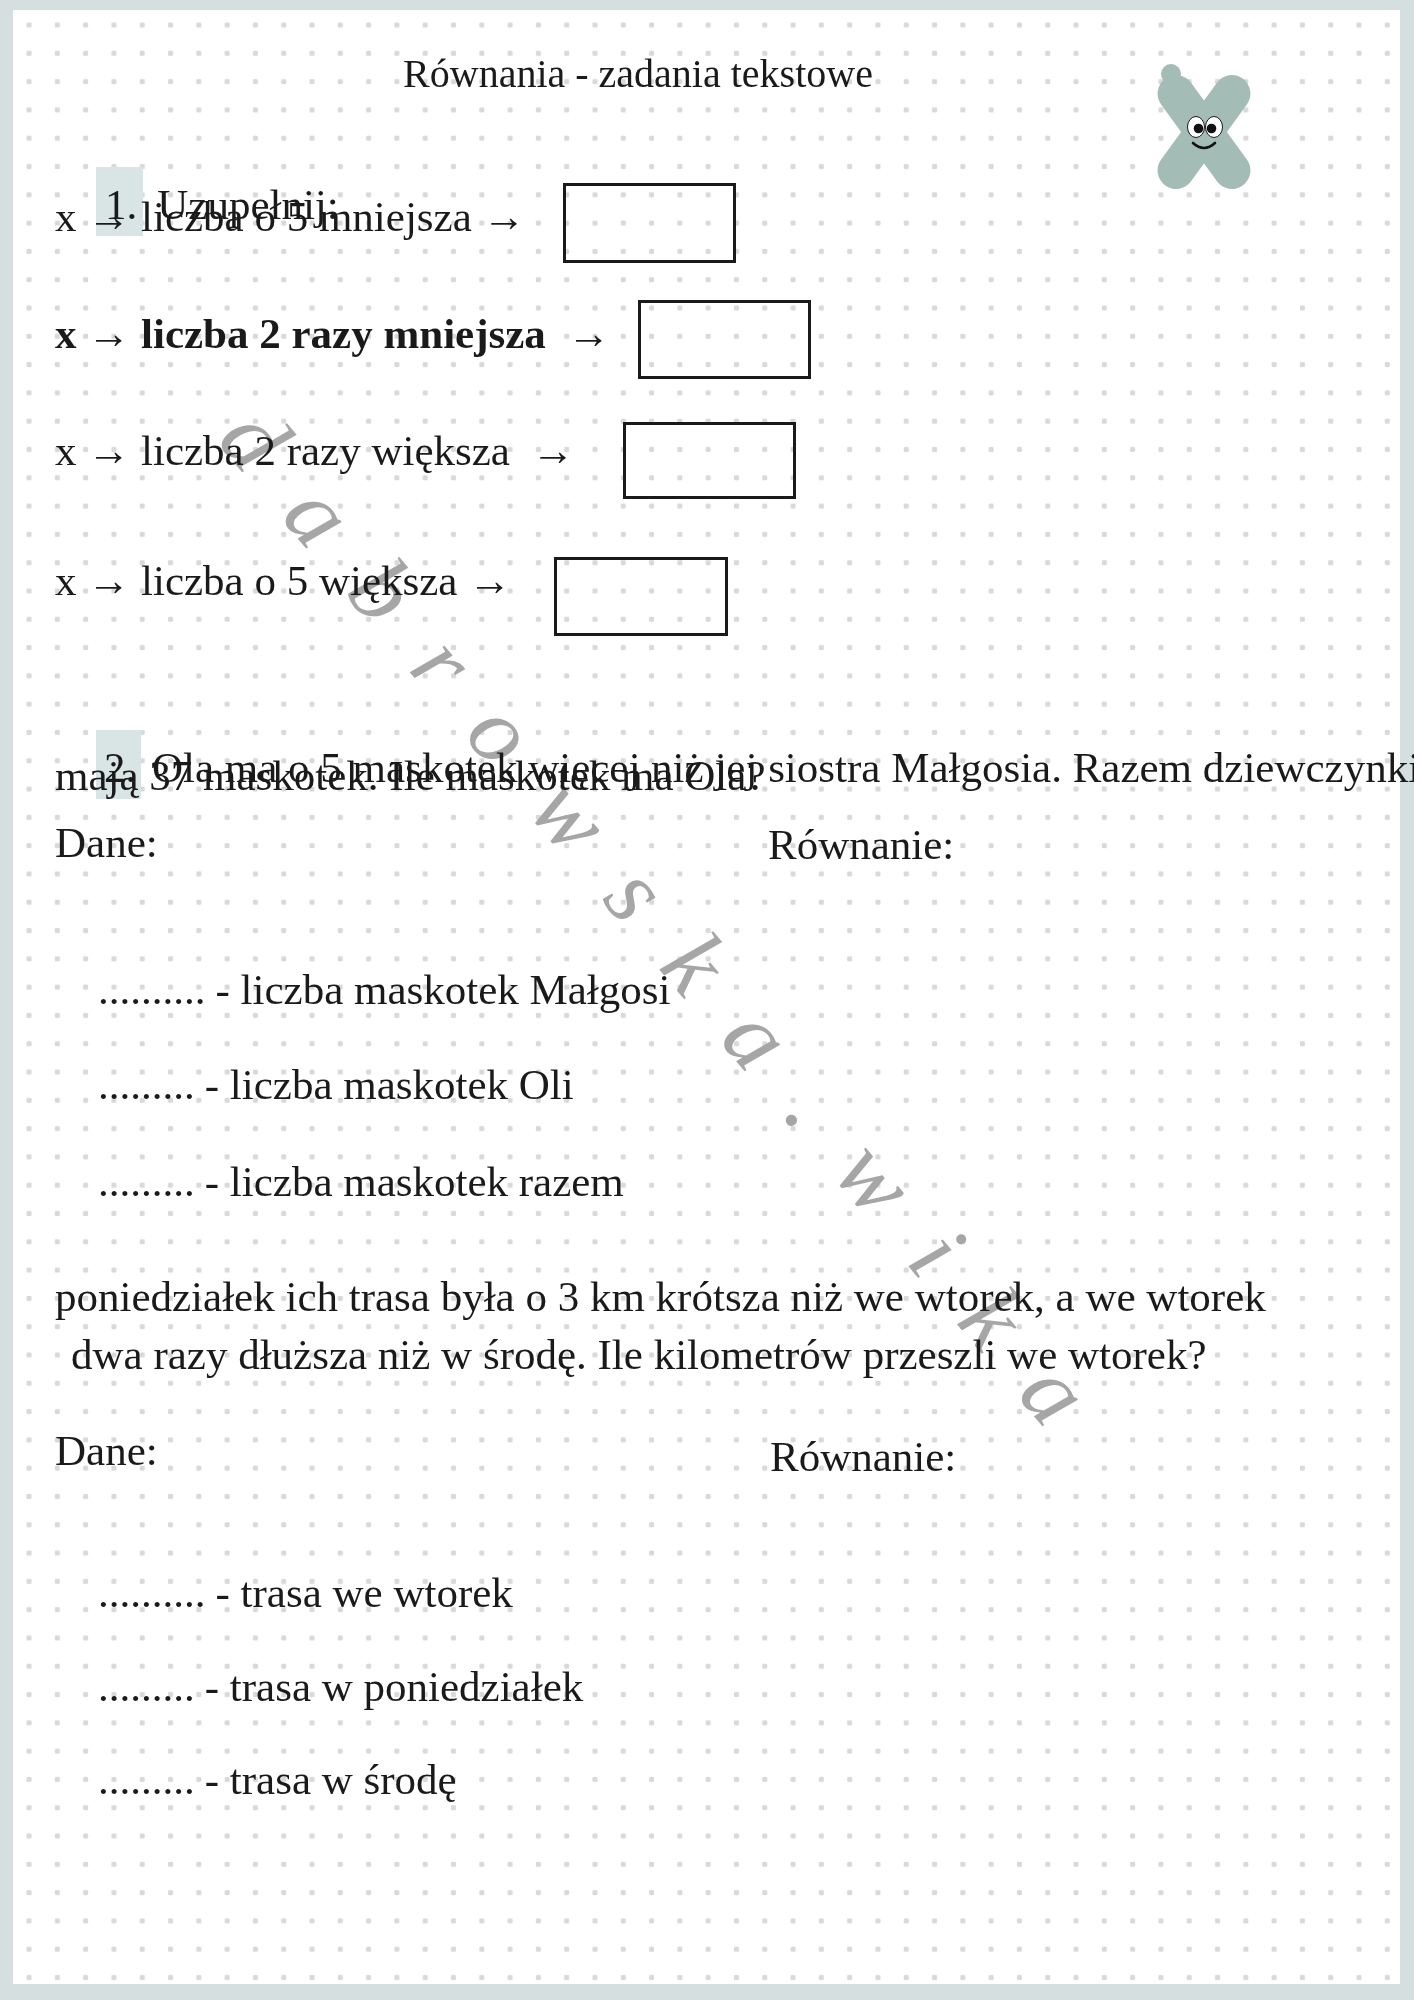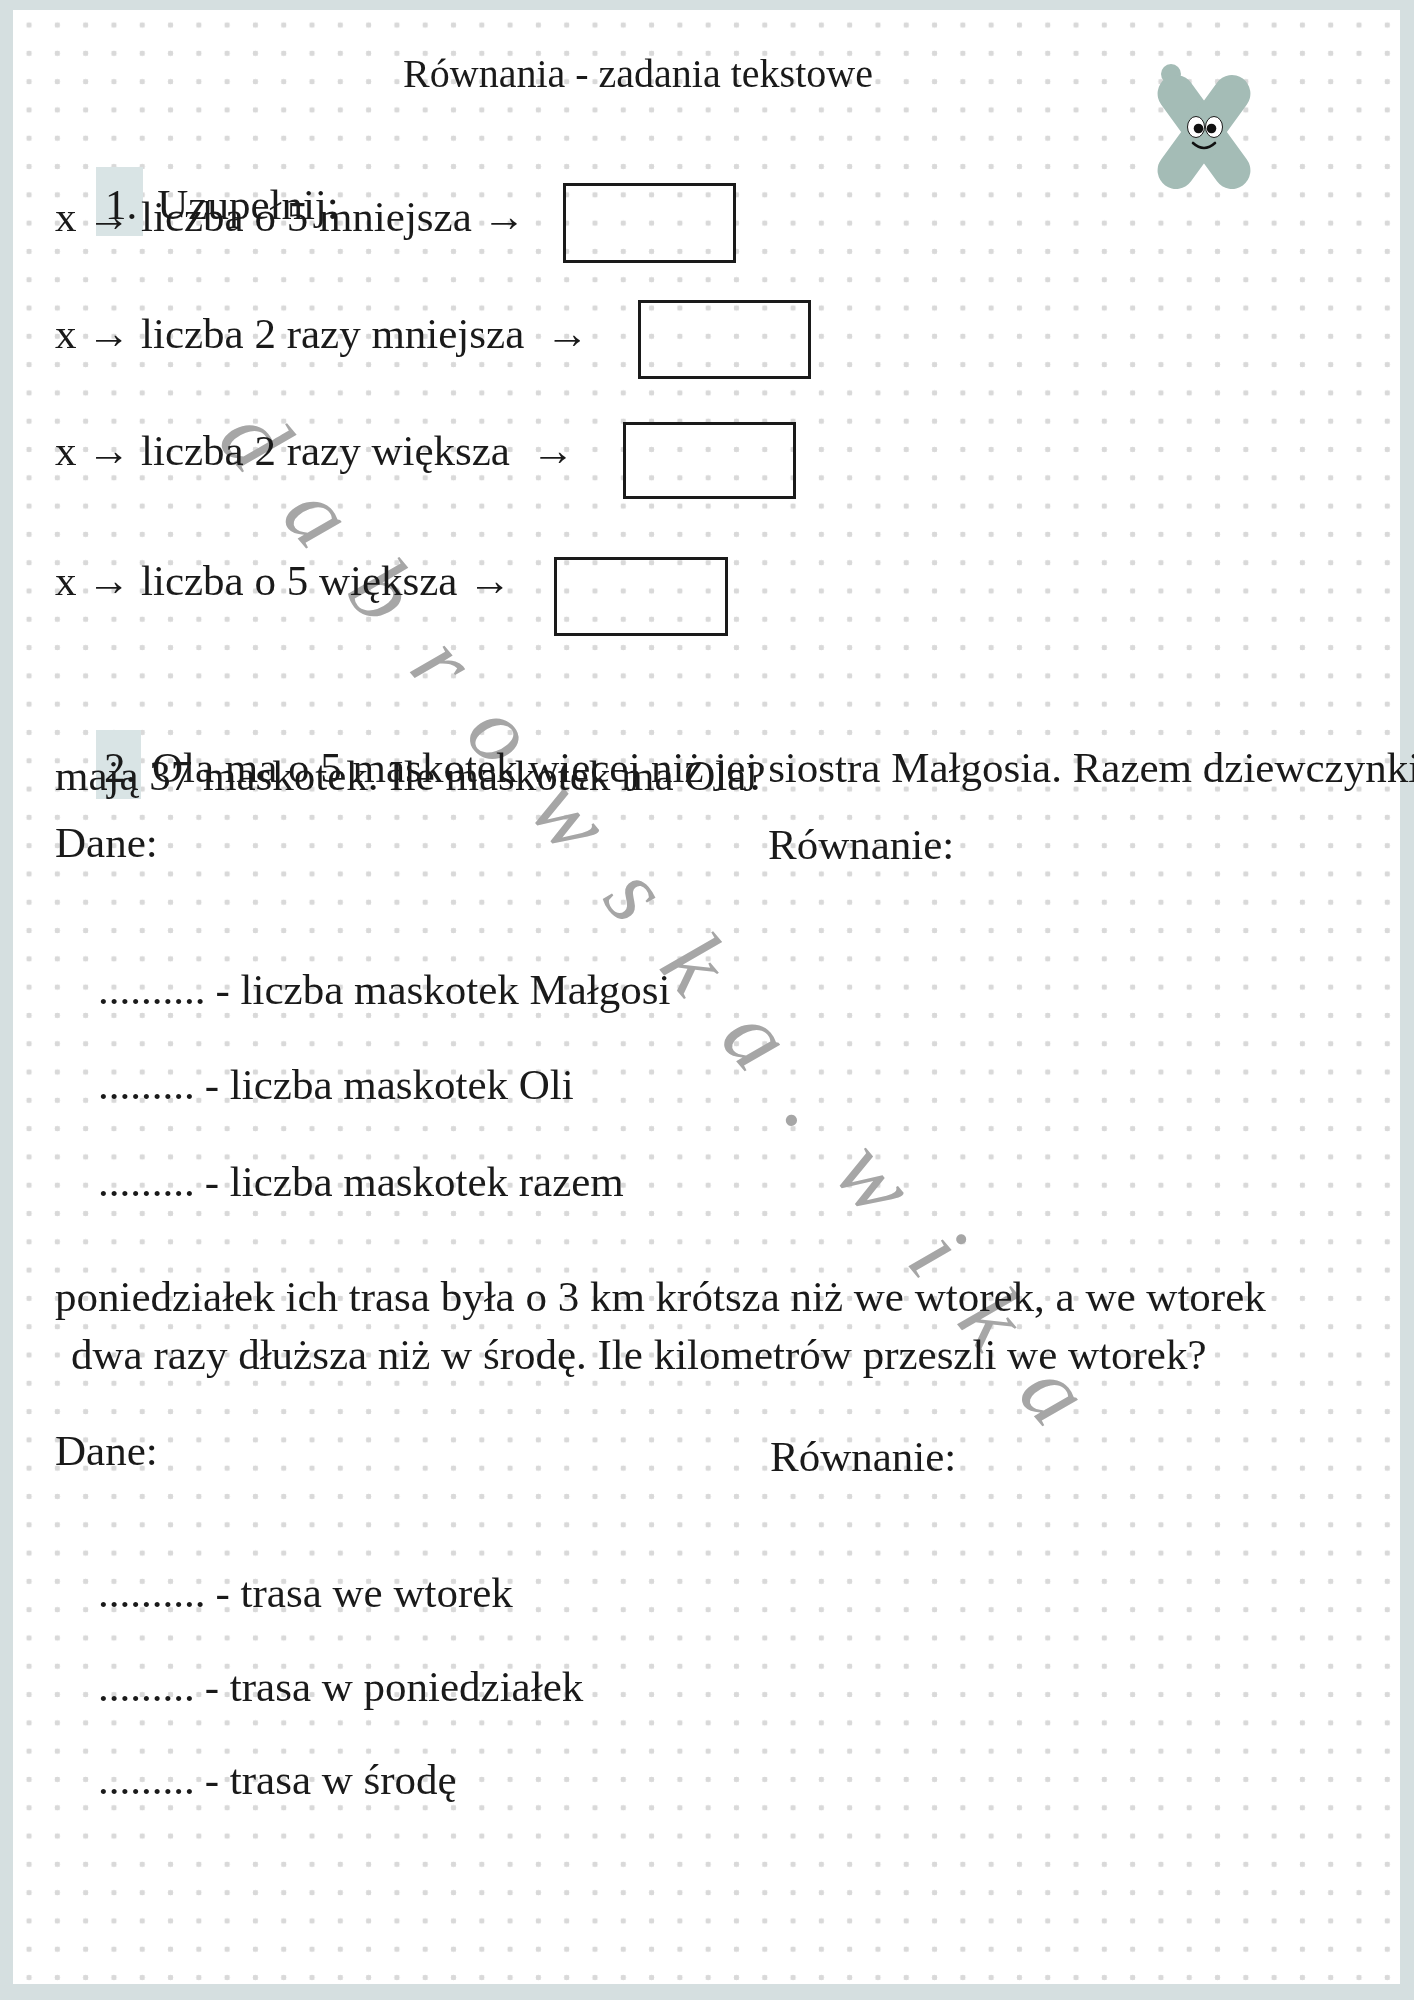--- a/index.html
+++ b/index.html
@@ -83,21 +83,21 @@
     <path d="M41 83 Q52 93 63 83" stroke="#111111" stroke-width="2.6" fill="none" stroke-linecap="round"></path>
   </svg>
 
   <div class="abs t-body" style="left:53px;top:131px;font-family:Liberation Serif, serif;">
     <span class="num">1.</span><span>Uzupełnij:</span>
   </div>
 
   <div class="abs t-body" style="left:55px;top:192px;">x → liczba o 5 mniejsza →</div>
   <div class="answer-box" style="left:563px;top:183px;width:167px;height:74px;"></div>
 
-  <div class="abs t-body" style="left:55px;top:309px;">x → liczba 2 razy mniejsza  →</div>
+  <div class="abs t-body" style="left:55px;top:309px;font-weight:bold;">x → liczba 2 razy mniejsza  →</div>
   <div class="answer-box" style="left:638px;top:300px;width:167px;height:73px;"></div>
 
   <div class="abs t-body" style="left:55px;top:426px;">x → liczba 2 razy większa  →</div>
   <div class="answer-box" style="left:623px;top:422px;width:167px;height:71px;"></div>
 
   <div class="abs t-body" style="left:55px;top:556px;">x → liczba o 5 większa →</div>
   <div class="answer-box" style="left:554px;top:557px;width:168px;height:73px;"></div>
 
   <div class="abs t-body" style="left:53px;top:694px;">
     <span class="num-inline">2.</span><span> Ola ma o 5 maskotek więcej niż jej siostra Małgosia. Razem dziewczynki</span>

